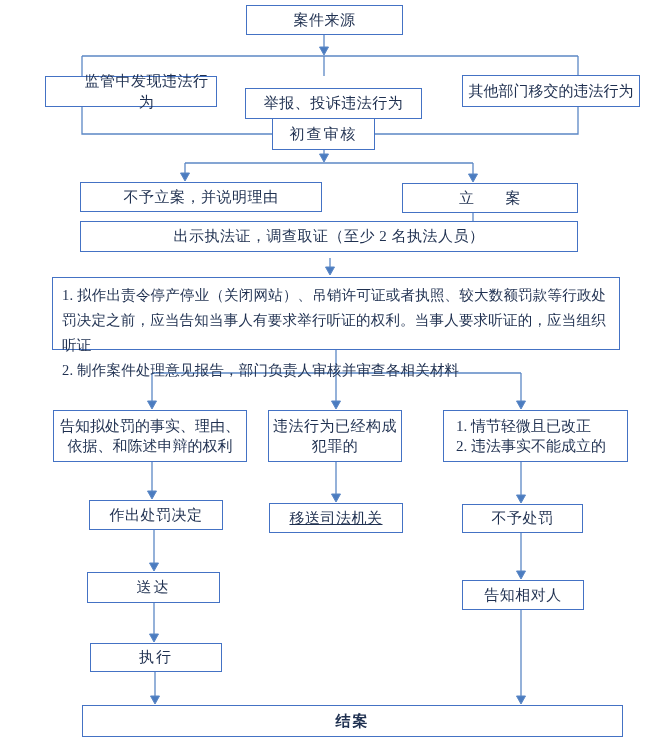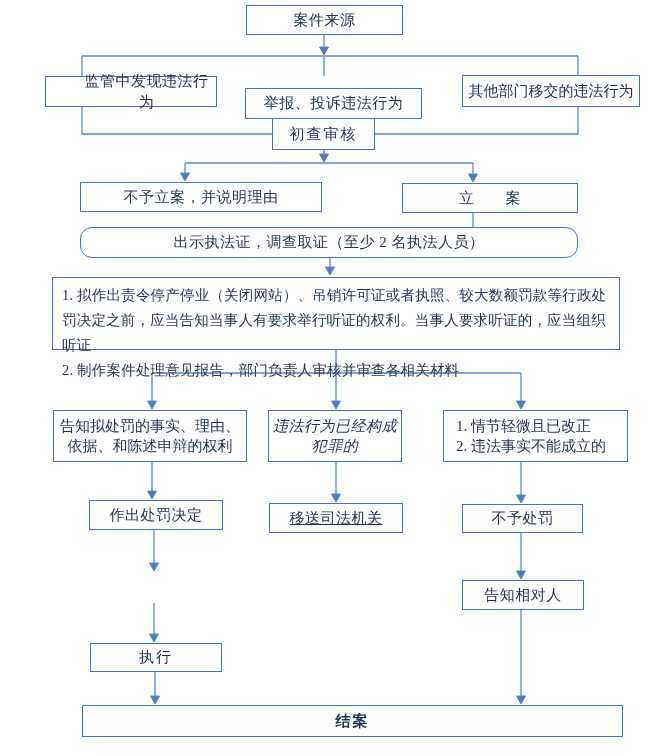--- a/index.html
+++ b/index.html
@@ -101,40 +101,41 @@
   <div class="node" style="left:245px;top:76px;width:177px;height:31px;margin-top:12px;">举报、投诉违法行为</div>
 
   <div class="node" style="left:462px;top:75px;width:178px;height:32px;letter-spacing:0;">其他部门移交的违法行为</div>
 
   <div class="node" style="left:272px;top:118px;width:103px;height:32px;letter-spacing:2px;">初查审核</div>
 
   <div class="node" style="left:80px;top:182px;width:242px;height:30px;">不予立案，并说明理由</div>
 
   <div class="node" style="left:402px;top:183px;width:176px;height:30px;">立　　案</div>
 
-  <div class="node" style="left:80px;top:227px;width:498px;height:31px;border-radius:12px;">出示执法证，调查取证（至少 2 名执法人员）</div>
+  <div class="node" style="left:80px;top:221px;width:498px;height:31px;">出示执法证，调查取证（至少 2 名执法人员）</div>
 
   <div class="node big" style="left:52px;top:277px;width:568px;height:73px;">1. 拟作出责令停产停业（关闭网站）、吊销许可证或者执照、较大数额罚款等行政处罚决定之前，应当告知当事人有要求举行听证的权利。当事人要求听证的，应当组织听证
 2. 制作案件处理意见报告，部门负责人审核并审查各相关材料</div>
 
   <div class="node" style="left:53px;top:410px;width:194px;height:52px;letter-spacing:0;">告知拟处罚的事实、理由、
 依据、和陈述申辩的权利</div>
 
-  <div class="node" style="left:268px;top:410px;width:134px;height:52px;font-style:italic;">违法行为已经构成
+  <div class="node" style="left:268px;top:410px;width:134px;height:52px;">违法行为已经构成
 犯罪的</div>
 
   <div class="node left pad" style="left:443px;top:410px;width:185px;height:52px;letter-spacing:0;">1. 情节轻微且已改正
 2. 违法事实不能成立的</div>
 
   <div class="node" style="left:89px;top:500px;width:134px;height:30px;">作出处罚决定</div>
 
   <div class="node" style="left:269px;top:503px;width:134px;height:30px;text-decoration:underline;">移送司法机关</div>
 
   <div class="node" style="left:462px;top:504px;width:121px;height:29px;">不予处罚</div>
 
+  <div class="node" style="left:87px;top:572px;width:133px;height:31px;letter-spacing:2px;">送达</div>
 
   <div class="node" style="left:462px;top:580px;width:122px;height:30px;">告知相对人</div>
 
   <div class="node" style="left:90px;top:643px;width:132px;height:29px;letter-spacing:2px;">执行</div>
 
   <div class="node" style="left:82px;top:705px;width:541px;height:32px;letter-spacing:2px;font-weight:bold;">结案</div>
 
 </div>
 
 </body></html>

